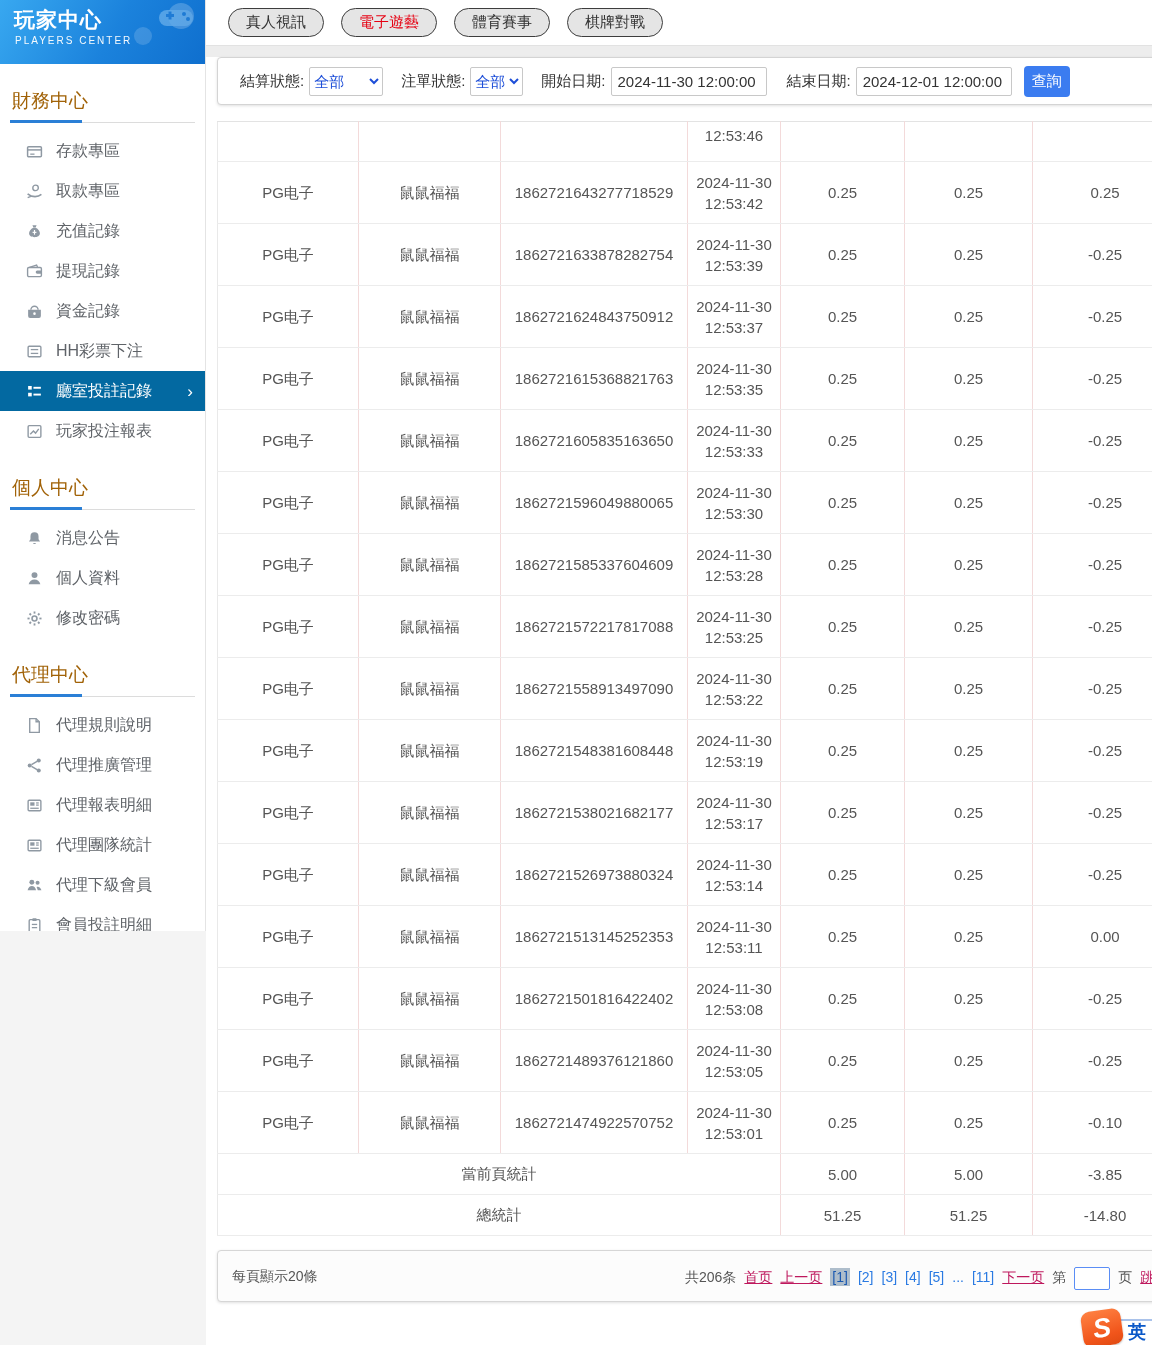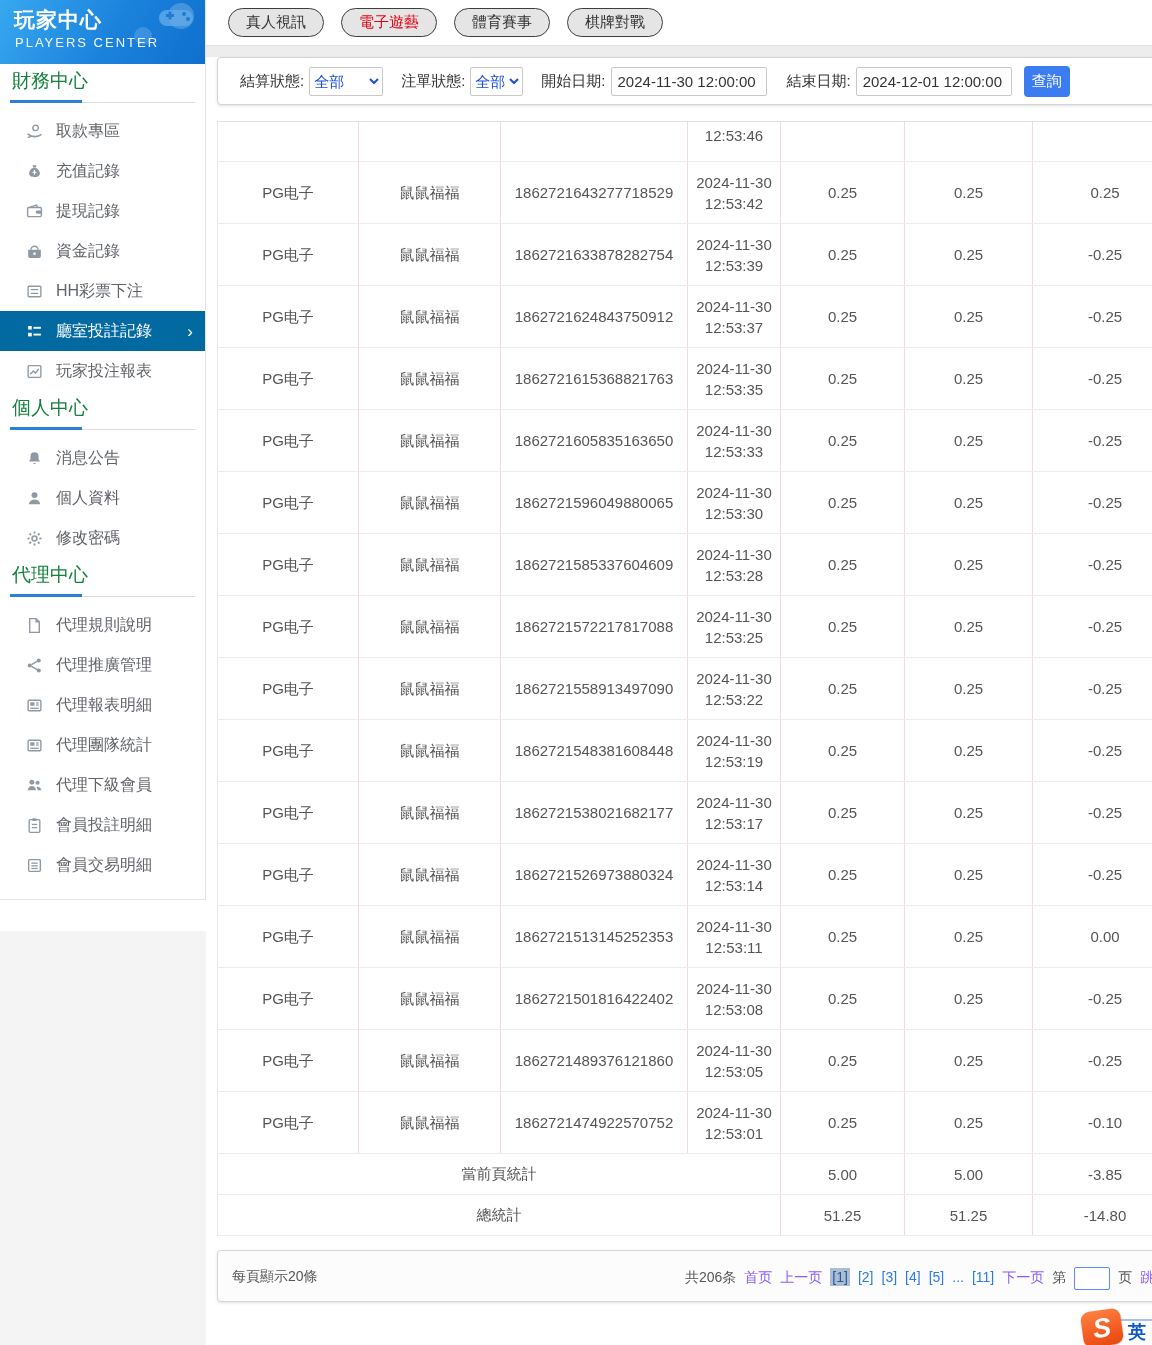--- a/index.html
+++ b/index.html
@@ -8,23 +8,23 @@
     background:#ffffff;font-family:"Liberation Sans","DejaVu Sans",sans-serif;
     -webkit-font-smoothing:antialiased;
   }
   
   .sidebar{position:absolute;left:0;top:0;width:205px;background:#fff;
     border-right:1px solid #e4e4e4;border-bottom:1px solid #e4e4e4;padding-bottom:14px;}
   .sidebar-below{position:absolute;left:0;top:931px;width:206px;bottom:0;background:#f4f4f4;}
   .logo{height:64px;background:linear-gradient(120deg,#38a8f0 0%,#1b82dc 55%,#0f6fce 100%);
     position:relative;overflow:hidden;color:#fff;}
   .logo-title{font-size:21px;font-weight:bold;padding:6px 0 0 14px;letter-spacing:1px;}
-  .logo-sub{font-size:13px;letter-spacing:2px;padding:1px 0 0 15px;opacity:.95;}
+  .logo-sub{font-size:10px;letter-spacing:2px;padding:1px 0 0 15px;opacity:.95;}
   .logo-deco{position:absolute;right:6px;top:2px;width:70px;height:44px;opacity:.45;}
-  .sec-title{padding:4px 0 6px 12px;color:#15803d;font-size:19px;}
+  .sec-title{padding:4px 0 6px 12px;color:#a16207;font-size:19px;margin-top:20px;}
   .sec-rule{height:3px;margin:0 10px;position:relative;}
   .sec-rule::after{content:"";position:absolute;left:0;right:0;bottom:0;height:1px;background:#dcdcdc;}
   .sec-rule i{position:absolute;left:0;top:0;width:72px;height:3px;background:#2a7fd6;z-index:1;}
   .sb-items{padding-top:8px;}
   .sb-item{height:40px;display:flex;align-items:center;padding-left:26px;color:#5f6368;
     font-size:16px;cursor:pointer;}
   .sb-item .icn{width:17px;height:17px;margin-right:13px;color:#8f99a3;flex:0 0 17px;}
   .sb-item .icn svg{width:100%;height:100%;display:block;}
   .sb-item.active{background:#0369a1;color:#fff;text-align:right;}
   .sb-item.active .icn{color:#fff;}
@@ -61,21 +61,21 @@
   table.grid tr.data td{height:61px;line-height:21px;}
   table.grid tr.sum td{height:40px;}
   
   .pagination-card{margin-left:11px;margin-top:14px;width:953px;height:52px;background:#fcfcfc;
     border:1px solid #d6d6d6;border-radius:4px;box-shadow:0 1px 3px rgba(0,0,0,.12);
     position:relative;box-sizing:border-box;font-size:14px;color:#555;}
   .page-size{position:absolute;left:14px;top:17px;}
   .pager{position:absolute;left:463px;top:16px;white-space:nowrap;}
   .pager span{margin:0 4px;}
   .ptext{color:#555;}
-  .plink{color:#8b5cf6;cursor:pointer;}
+  .plink{color:#be185d;cursor:pointer;text-decoration:underline;}
   .pnum{color:#2a7ae2;cursor:pointer;}
   .pnum.active{background:#aebdcb;color:#1a58b0;padding:1px 2px;}
   .jump-input{width:30px;height:19px;border:1px solid #5a8df5;border-radius:2px;
     vertical-align:middle;margin:0 4px;font-family:inherit;}
   
   .ime{position:absolute;left:1082px;top:1308px;width:90px;height:40px;}
   .ime-line{position:absolute;left:20px;top:11px;width:70px;height:2px;background:#a9c2ea;}
   .ime-logo{position:absolute;left:0;top:2px;width:40px;height:36px;border-radius:9px;
     background:linear-gradient(170deg,#ff8243 0%,#f1551b 70%,#e04a12 100%);
     transform:rotate(-8deg);color:#fff;font-weight:bold;font-size:27px;font-style:italic;
@@ -103,20 +103,30 @@
   </div>
   <nav id="sidebar-sections">
       <div class="sec-title">財務中心</div>
       <div class="sec-rule">
         <i></i>
       </div>
       <div class="sb-items">
         <div class="sb-item">
           <span class="icn">
             <svg viewBox="0 0 16 16">
+              <rect x="1.5" y="3.5" width="13" height="9.5" rx="1" fill="none" stroke="currentColor" stroke-width="1.4"></rect>
+              <line x1="1.5" y1="6.5" x2="14.5" y2="6.5" stroke="currentColor" stroke-width="1.4"></line>
+              <line x1="4" y1="10.5" x2="8" y2="10.5" stroke="currentColor" stroke-width="1.2"></line>
+            </svg>
+          </span>
+          <span class="lbl">存款專區</span>
+        </div>
+        <div class="sb-item">
+          <span class="icn">
+            <svg viewBox="0 0 16 16">
               <circle cx="9" cy="4.6" r="2.6" fill="none" stroke="currentColor" stroke-width="1.3"></circle>
               <path d="M1.5 10.2c2.2 1.8 4.4 2.6 7 2.6 2.4 0 4.4-.7 6-2" fill="none" stroke="currentColor" stroke-width="1.5"></path>
               <path d="M4.6 12.6l-3 1.2" fill="none" stroke="currentColor" stroke-width="1.3"></path>
             </svg>
           </span>
           <span class="lbl">取款專區</span>
         </div>
         <div class="sb-item">
           <span class="icn">
             <svg viewBox="0 0 16 16">

